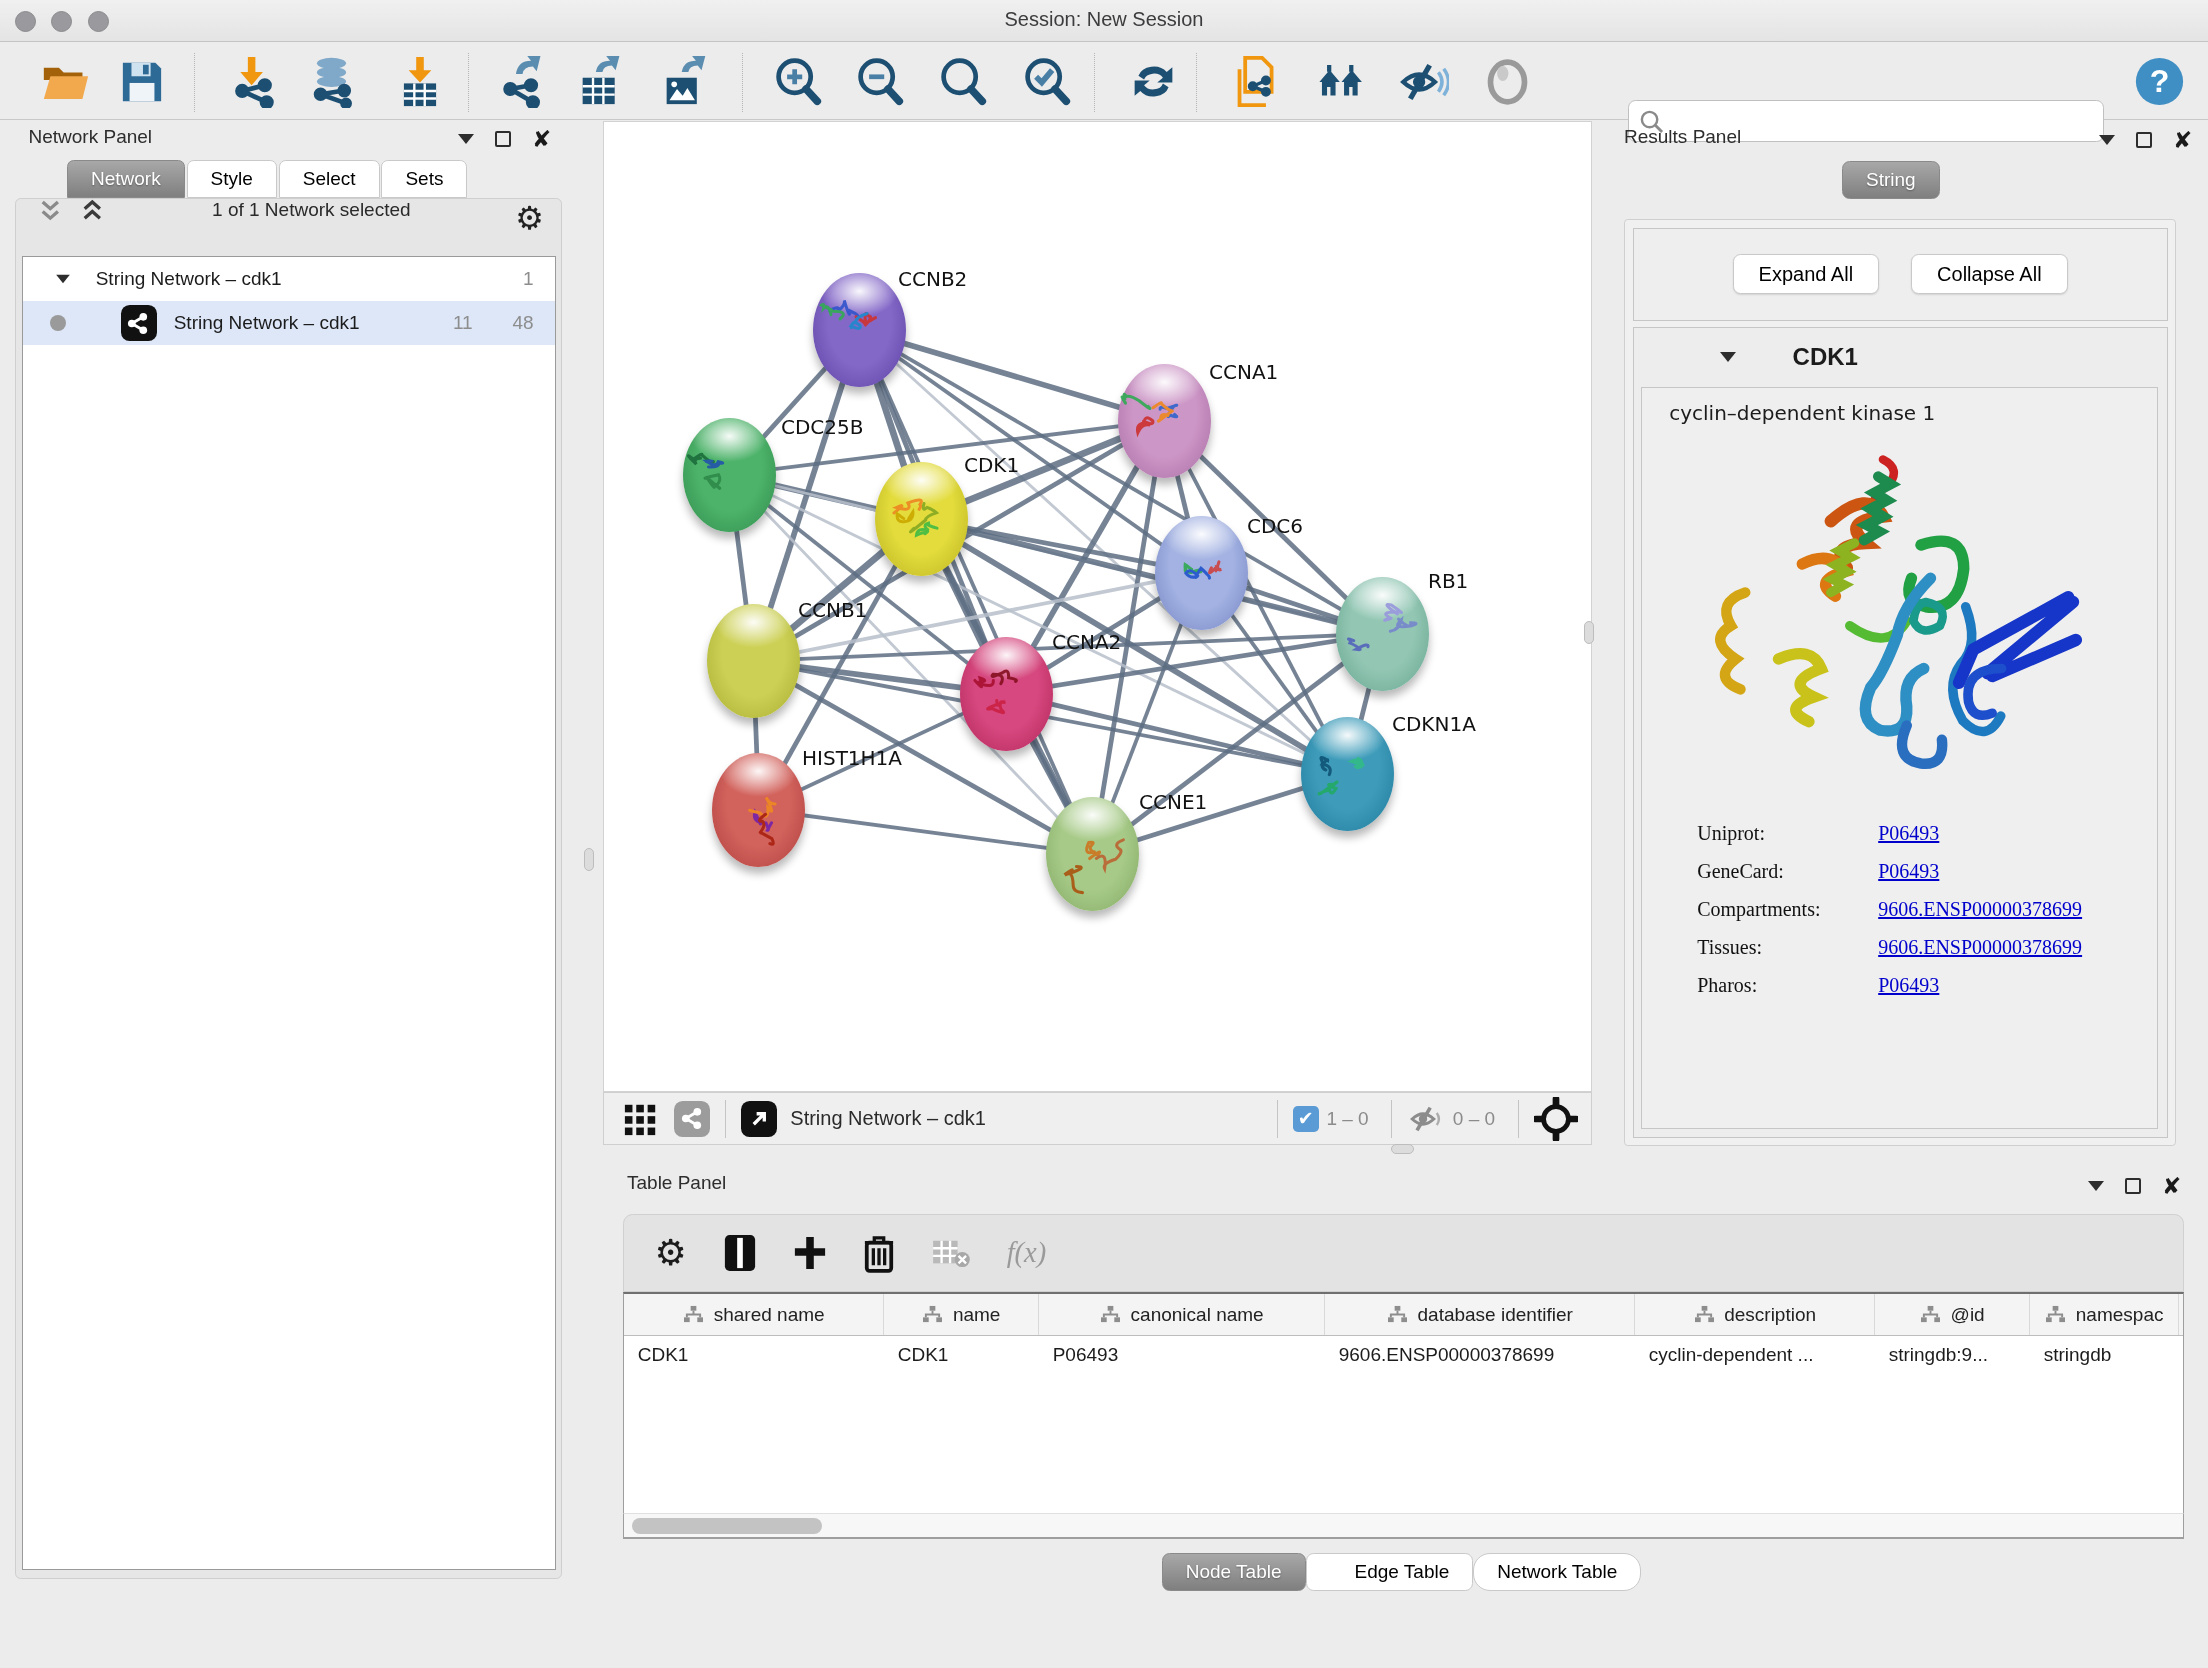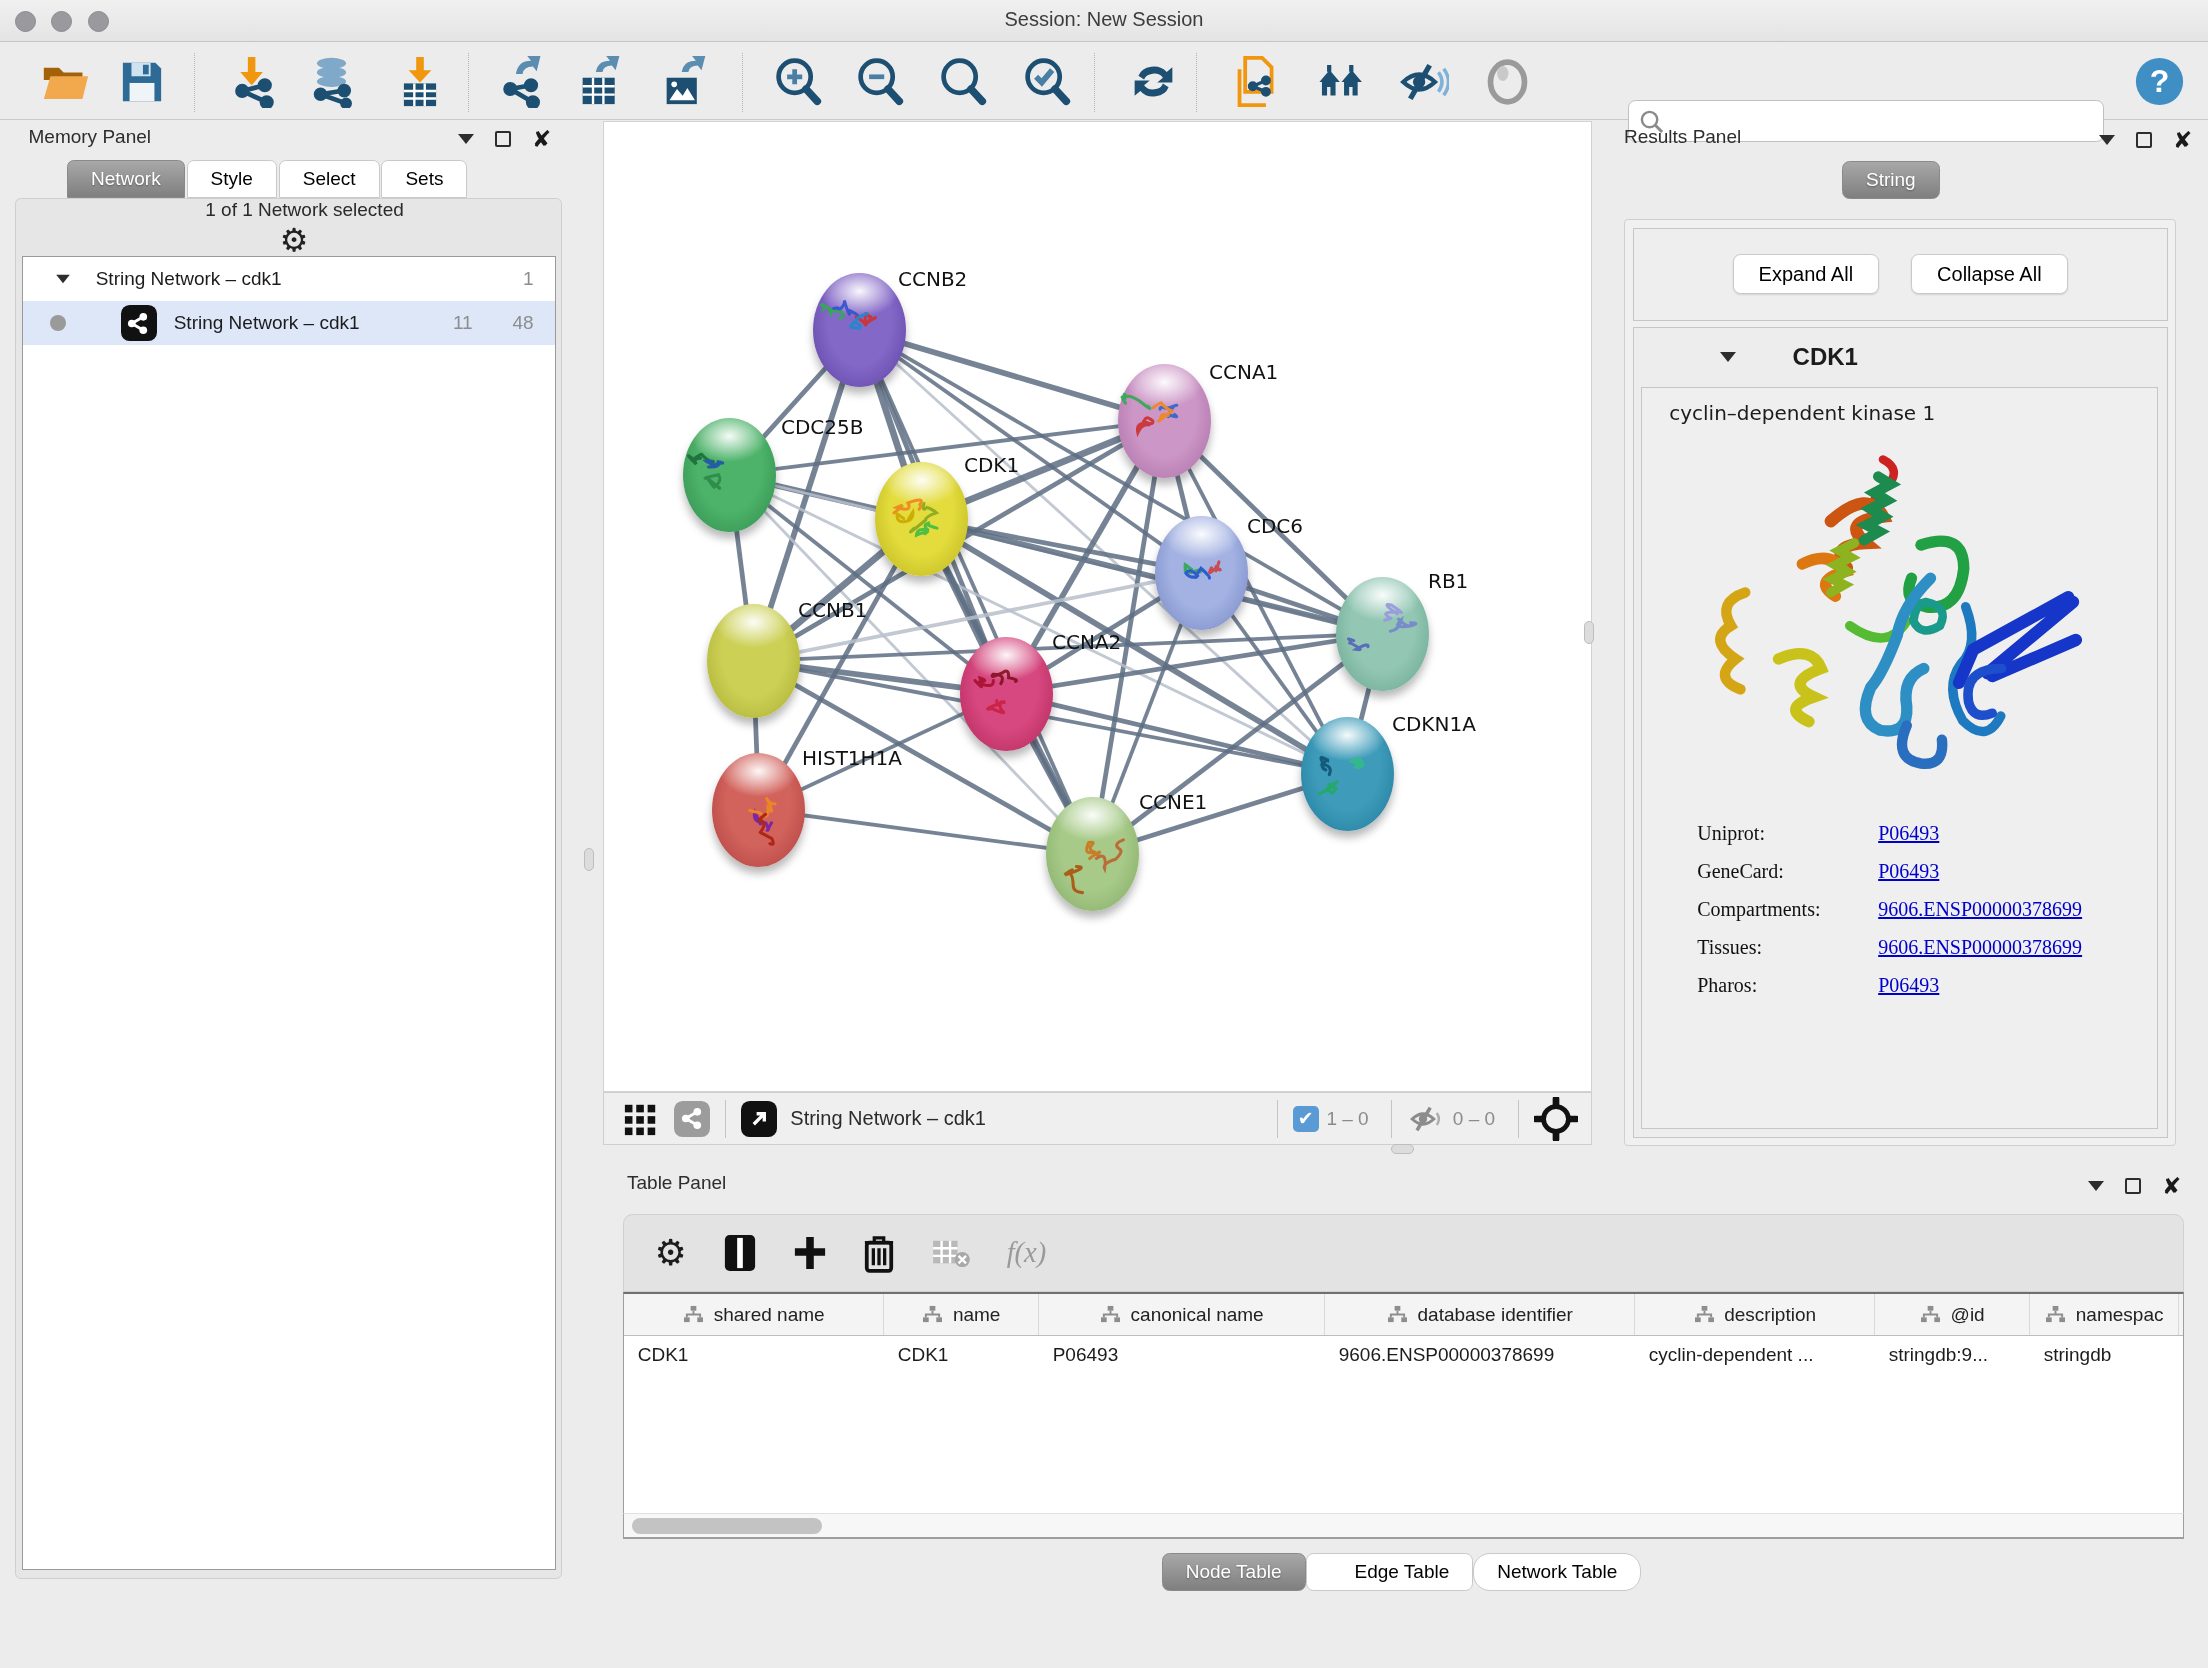--- a/index.html
+++ b/index.html
@@ -30,21 +30,21 @@
   .floatsq { width:16px; height:16px; border:2.4px solid #2d2d2d; border-radius:1.9px; }
   .closex { font-size:23px; font-weight:bold; color:#1a1a1a; line-height:16px; font-family:"DejaVu Sans",sans-serif; }
   .tabbtn { height:38px; padding:0 23px; border:1px solid #c9c9c9; background:#fff; border-radius:6.7px;
     font-size:19px; display:flex; align-items:center; font-family:inherit; }
   .tabbtn.active { background:linear-gradient(#a8a8a8,#7f7f7f); color:#fff; border-color:#8a8a8a; text-shadow:0 1px 1.9px rgba(0,0,0,.35); }
   
   .cp-tabs { position:absolute; left:67px; top:160px; display:flex; }
   .cp-tabs .tabbtn { border-radius:6.7px 6.7px 0 0; margin-right:1.9px; }
   .cp-body { position:absolute; left:15px; top:198px; width:547px; height:1381px; background:#e6e6e6;
     border:1px solid #cfcfcf; border-radius:5.7px; }
-  .cp-sub { position:absolute; left:16px; top:0; width:100%; height:55px; display:flex; align-items:center;flex-direction:column; }
+  .cp-sub { position:absolute; left:4px; top:0; width:100%; height:55px; display:flex; align-items:flex-start; }
   .cp-status { flex:1; text-align:center; font-size:19px; color:#2a2a2a; }
   .cp-list { position:absolute; left:5.7px; top:57px; width:534px; height:1314px; background:#fff; border:1px solid #9a9a9a; }
   .tree-row { position:relative; height:44px; display:flex; align-items:center; font-size:19px; }
   .tree-row .cnt { position:absolute; color:#8d8d8d; }
   .tree-row.sel { background:#dde7f8; }
   .share-badge { width:36px; height:36px; background:#111; border-radius:8.6px; display:flex; align-items:center; justify-content:center; }
   .dot { width:16px; height:16px; border-radius:50%; background:#9a9a9a; }
   
   .netview { position:absolute; left:603px; top:121px; width:989px; height:971px; background:#fff; border:1px solid #d2d2d2; }
   #net-canvas { position:absolute; left:0; top:0; width:983px; height:965px; overflow:hidden; }
@@ -272,21 +272,21 @@
     </div>
     <div class="tbi" style="left:2134px">
       <svg width="51" height="51" viewBox="0 0 54 54">
           <circle cx="27" cy="27" r="25" fill="#3f8fc4"></circle>
           <text x="27" y="38" font-size="34" font-family="Liberation Sans,sans-serif" font-weight="bold" fill="#fff" text-anchor="middle">?</text>
         </svg>
     </div>
   </div>
 
   <div>
-    <div class="phead" style="left:28.5px; top:126px;">Memory Panel</div>
+    <div class="phead" style="left:28.5px; top:126px;">Network Panel</div>
     <div class="pctl" style="left:458px; top:131px;">
       <div class="caret-dn"></div>
       <div class="floatsq"></div>
       <div class="closex">✘</div>
     </div>
     <div class="cp-tabs" id="cp-tabs">
         <button class="tabbtn active">Network</button>
         <button class="tabbtn">Style</button>
         <button class="tabbtn">Select</button>
         <button class="tabbtn">Sets</button>

